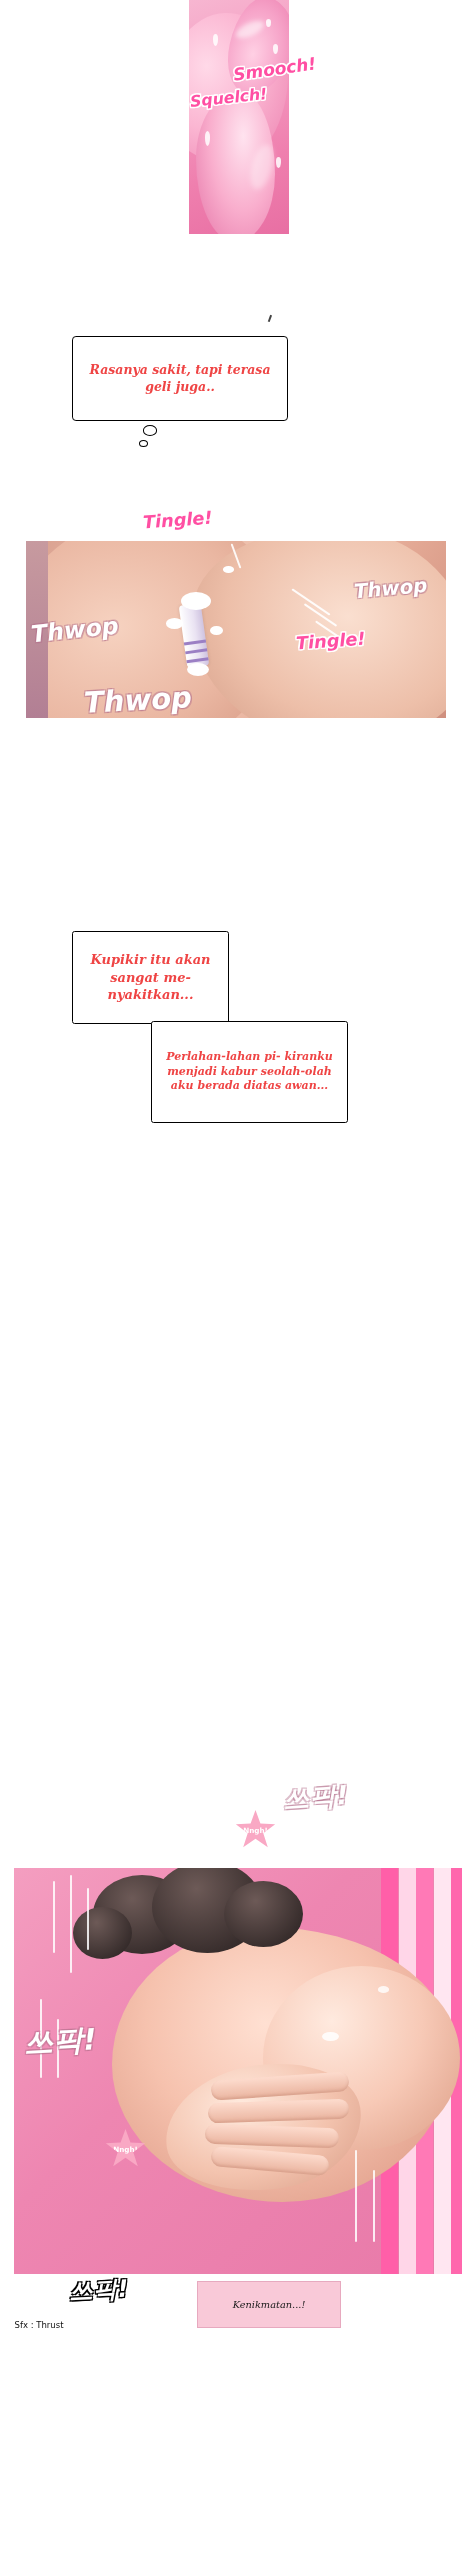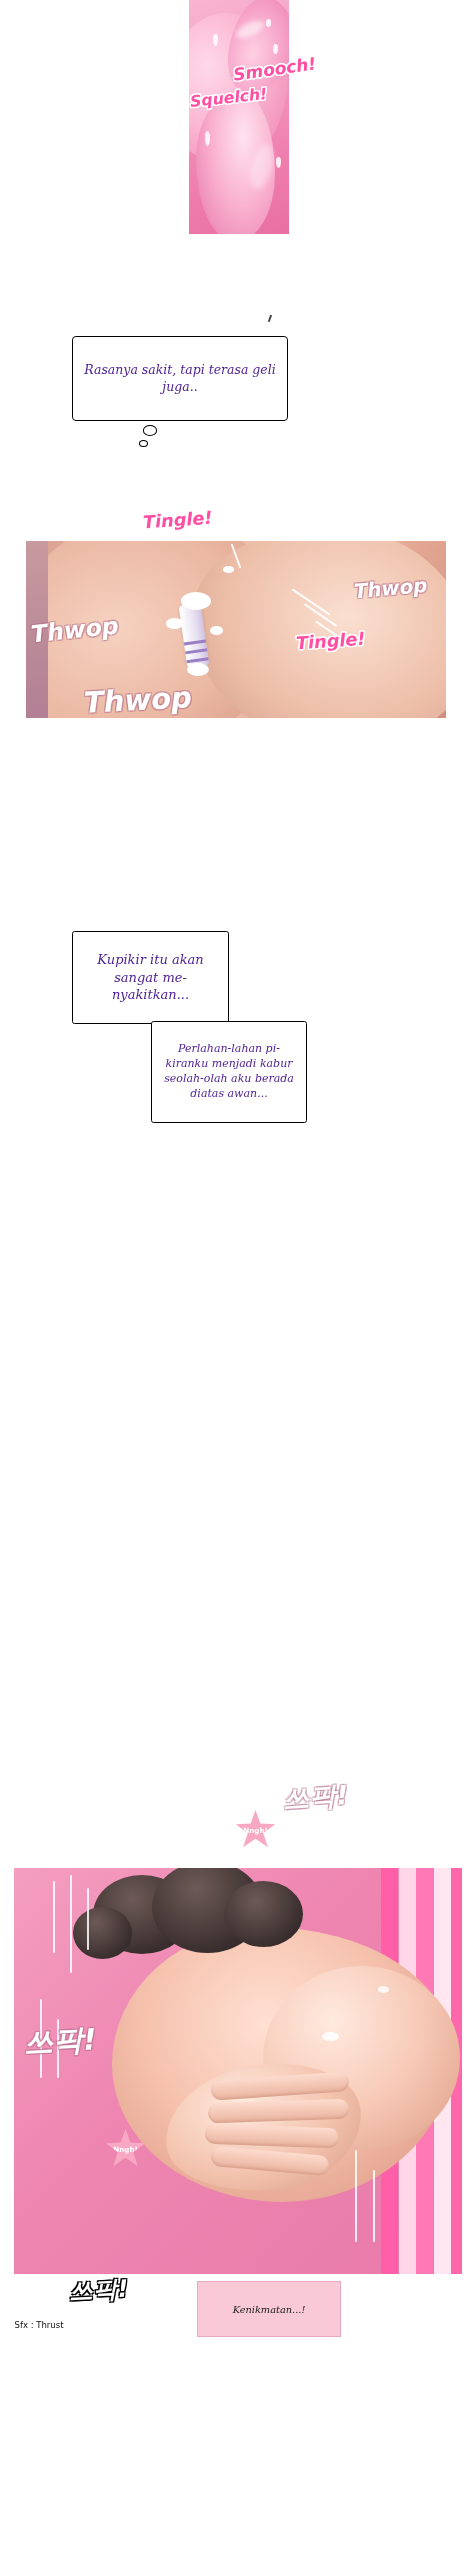--- a/index.html
+++ b/index.html
@@ -129,23 +129,24 @@
     border: 1.3px solid #000000;
     box-sizing: border-box;
     display: flex;
     align-items: center;
     justify-content: center;
     text-align: center;
   }
   .bubble .txt {
     font-family: "DejaVu Serif", serif;
     font-style: italic;
-    color: #4c1d95;
+    color: #ef4444;
     line-height: 1.35;
     padding: 3.9px 6.6px;
+    font-weight: bold;
   }
   .tail-dot {
     position: absolute;
     background: #ffffff;
     border: 1.3px solid #000000;
     border-radius: 50%;
     box-sizing: border-box;
   }
 
   
@@ -360,21 +361,21 @@
   <div class="sfx sfx-white" style="left:31px; top:616px; font-size:23.6px; transform:rotate(-6deg);">Thwop</div>
 
   <div class="sfx sfx-pink" style="left:296px; top:631px; font-size:17.7px; transform:rotate(-4deg);">Tingle!</div>
 
   <div class="sfx sfx-white" style="left:84px; top:683px; font-size:29px; transform:rotate(-3deg);">Thwop</div>
 
   <div class="bubble" style="left:72px; top:931px; width:157px; height:93px; border-radius:2.6px;">
     <div class="txt" style="font-size:13px;">Kupikir itu akan sangat me- nyakitkan...</div>
   </div>
 
-  <div class="bubble" style="left:151px; top:1021px; width:156px; height:102px; border-radius:2.6px;">
+  <div class="bubble" style="left:151px; top:1021px; width:197px; height:102px; border-radius:2.6px;">
     <div class="txt" style="font-size:11px;">Perlahan-lahan pi- kiranku menjadi kabur seolah-olah aku berada diatas awan...</div>
   </div>
 
 
   <div class="panel" id="panel3">
 
     <div class="bgstripe" style="left:367px;  background:#ff5fa8;"></div>
     <div class="bgstripe" style="left:385px;  background:#ffd6e8;"></div>
     <div class="bgstripe" style="left:402px;  background:#ff79b6;"></div>
     <div class="bgstripe" style="left:420px;  background:#ffe6f1;"></div>
@@ -413,20 +414,20 @@
   <div class="star" style="left:105px; top:2129px; width:41px; height:41px;">
     <span>Nngh!</span>
   </div>
 
   <div class="sfx sfx-white" style="left:283px; top:1780px; font-size:26px; transform:rotate(-4deg); letter-spacing:0.7px;">쓰팍!</div>
 
   <div class="sfx sfx-white" style="left:23.6px; top:2022px; font-size:29px; transform:rotate(-3deg); letter-spacing:0.7px;">쓰팍!</div>
 
   <div class="sfx sfx-white" style="left:69px; top:2274px; font-size:23.6px; transform:rotate(-3deg); letter-spacing:0.7px; color:#fff; text-shadow:-1.3px -1.3px 0 #000,1.3px -1.3px 0 #000,-1.3px 1.3px 0 #000,1.3px 1.3px 0 #000;">쓰팍!</div>
 
-  <div class="narr" style="left:197px; top:2281px; width:144px; height:56px;">
+  <div class="narr" style="left:197px; top:2281px; width:144px; height:47px;">
     <div class="txt" style="font-size:9.8px;">Kenikmatan...!</div>
   </div>
 
   <div class="caption" style="left:6.6px; top:2320px;">Sfx : Thrust</div>
 
 </div>
 
 
 </body></html>

